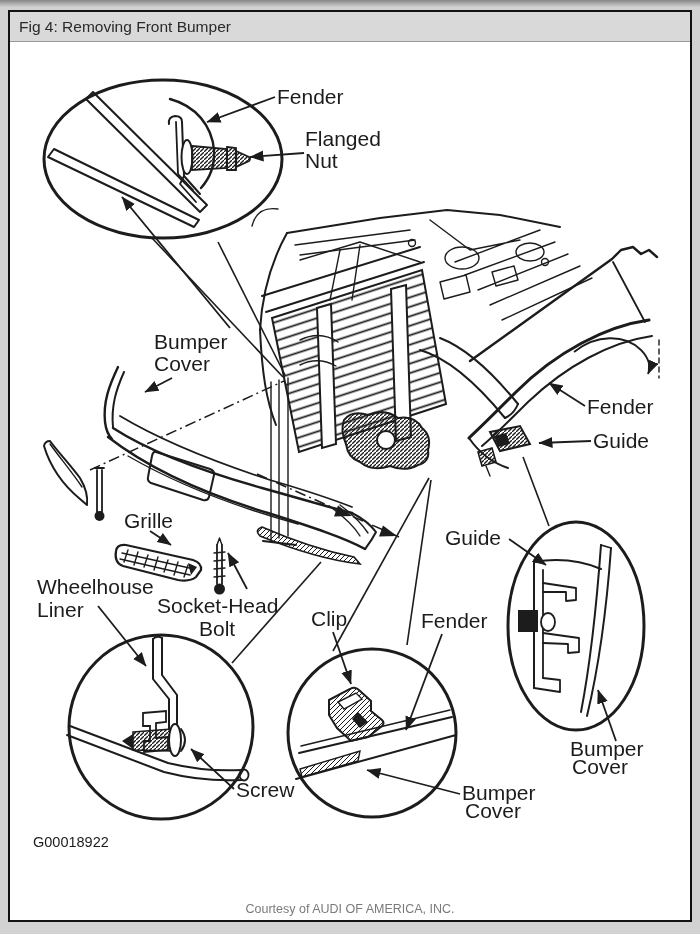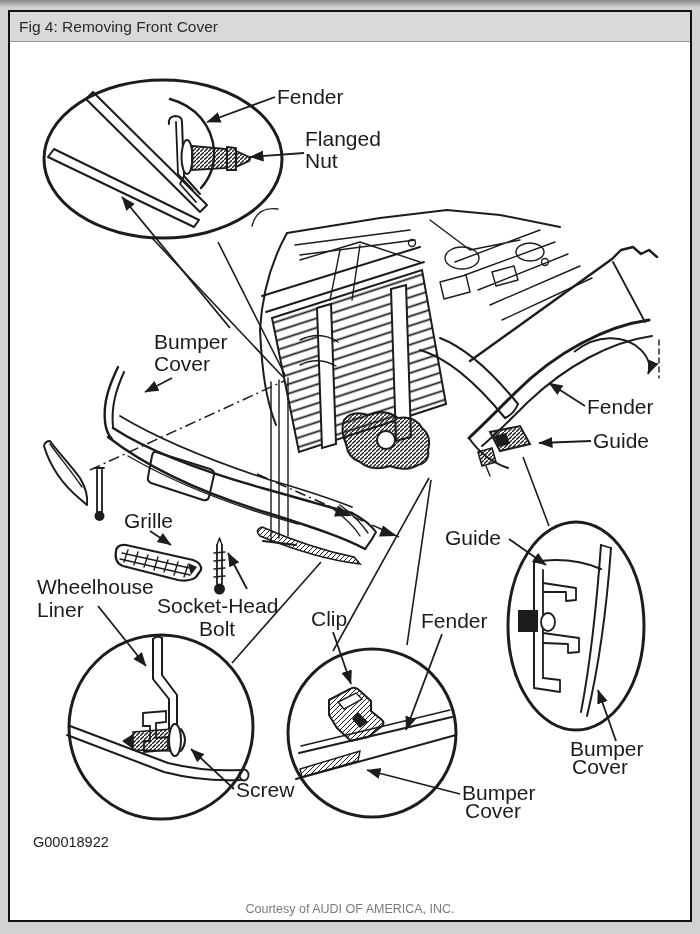--- a/index.html
+++ b/index.html
@@ -37,21 +37,21 @@
   .dashdot{fill:none;stroke:#1c1c1c;stroke-width:1.5;stroke-dasharray:11 4 2 4;}
   .inkfill{fill:#1c1c1c;stroke:none;}
 </style>
 </head>
 <body>
 
 <div class="top-strip"></div>
 
 <div class="frame">
   <div class="titlebar">
-    <span>Fig 4: Removing Front Cover</span>
+    <span>Fig 4: Removing Front Bumper</span>
   </div>
 </div>
 
 <svg class="diagram" viewBox="0 0 700 934">
   <defs>
     <marker id="ah" markerUnits="userSpaceOnUse" markerWidth="15" markerHeight="12" refX="13.5" refY="5.5" orient="auto">
       <path d="M0,0 L14,5.5 L0,11 Z" fill="#1c1c1c"></path>
     </marker>
     <pattern id="hatchS" patternUnits="userSpaceOnUse" width="5" height="5">
       <path d="M0,5 L5,0" stroke="#1c1c1c" stroke-width="1"></path>

